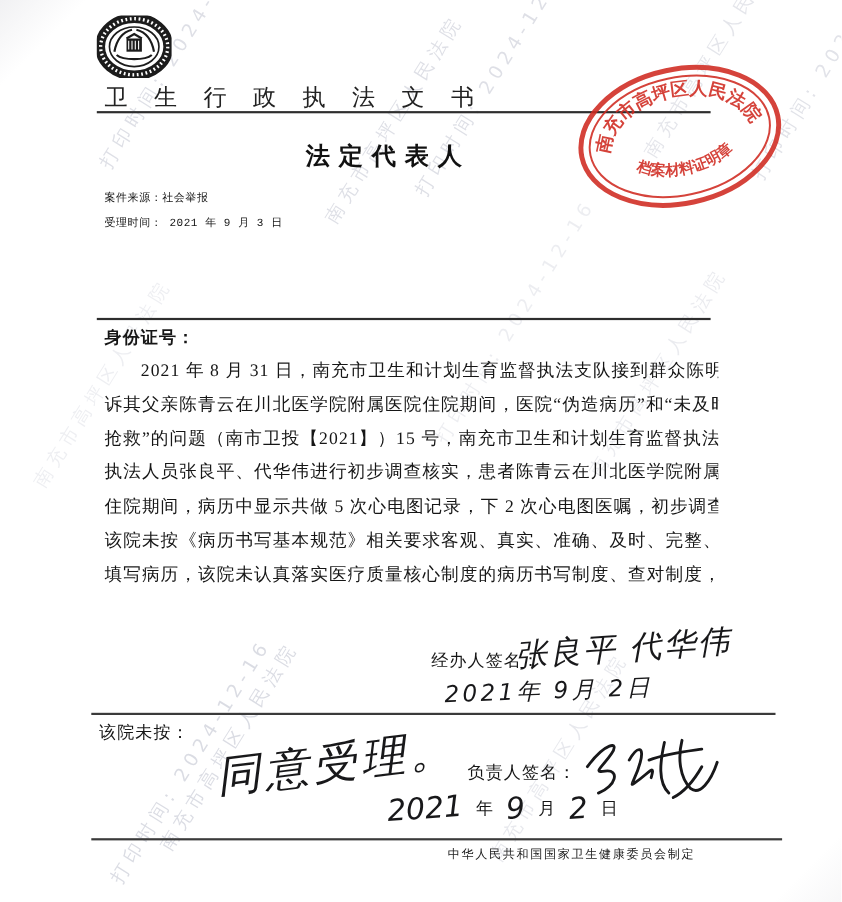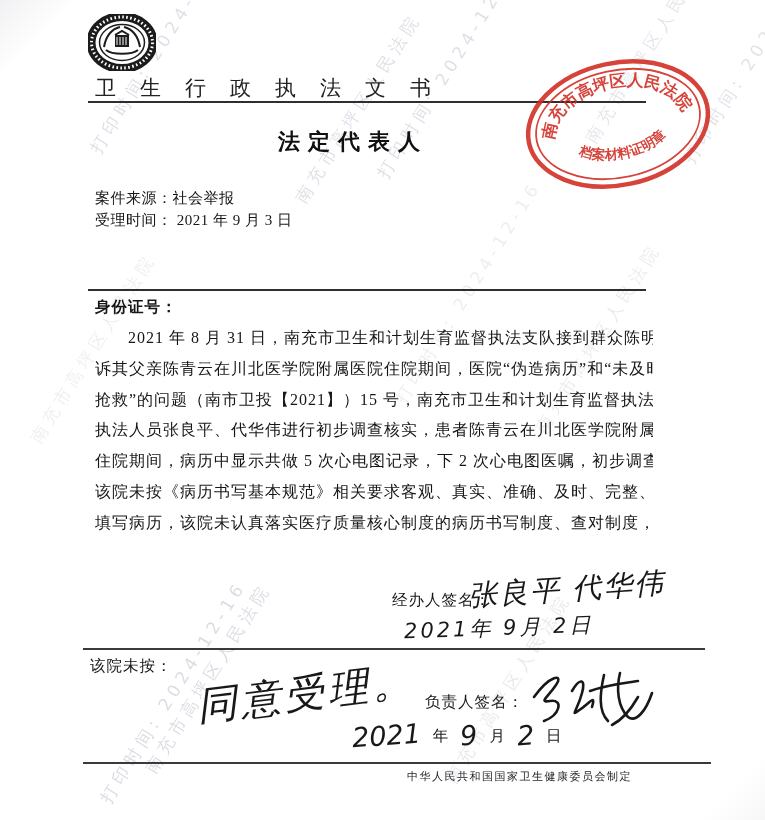--- a/index.html
+++ b/index.html
@@ -25,22 +25,22 @@
   .form-type{
     position:absolute;left:95px;top:74px;
     font-size:21px;letter-spacing:24px;font-weight:normal;color:#222;
   }
   .doc-title{
     position:absolute;left:278px;top:127px;
     font-size:22px;font-weight:bold;letter-spacing:8px;color:#111;
   }
   
   .info{
-    position:absolute;left:95px;top:187px;width:562px;
-    font-size:15px;letter-spacing:0.5px;line-height:22.4px;color:#161616;
+    position:absolute;left:95px;top:171px;width:562px;
+    font-size:10px;letter-spacing:0.5px;line-height:22.4px;color:#161616;font-family:Liberation Mono, monospace;
   }
   .info .indent{padding-left:76px;}
   
   .summary-label{position:absolute;left:95px;top:297px;font-size:15.5px;letter-spacing:1px;font-weight:bold;color:#161616;}
   .summary{
     position:absolute;left:95px;top:323px;width:558px;
     font-size:16px;letter-spacing:1px;color:#161616;
   }
   .summary .jline{height:30.8px;line-height:30.8px;text-align:justify;text-align-last:justify;white-space:nowrap;overflow:hidden;}
   .summary .jline.first{padding-left:33px;}

